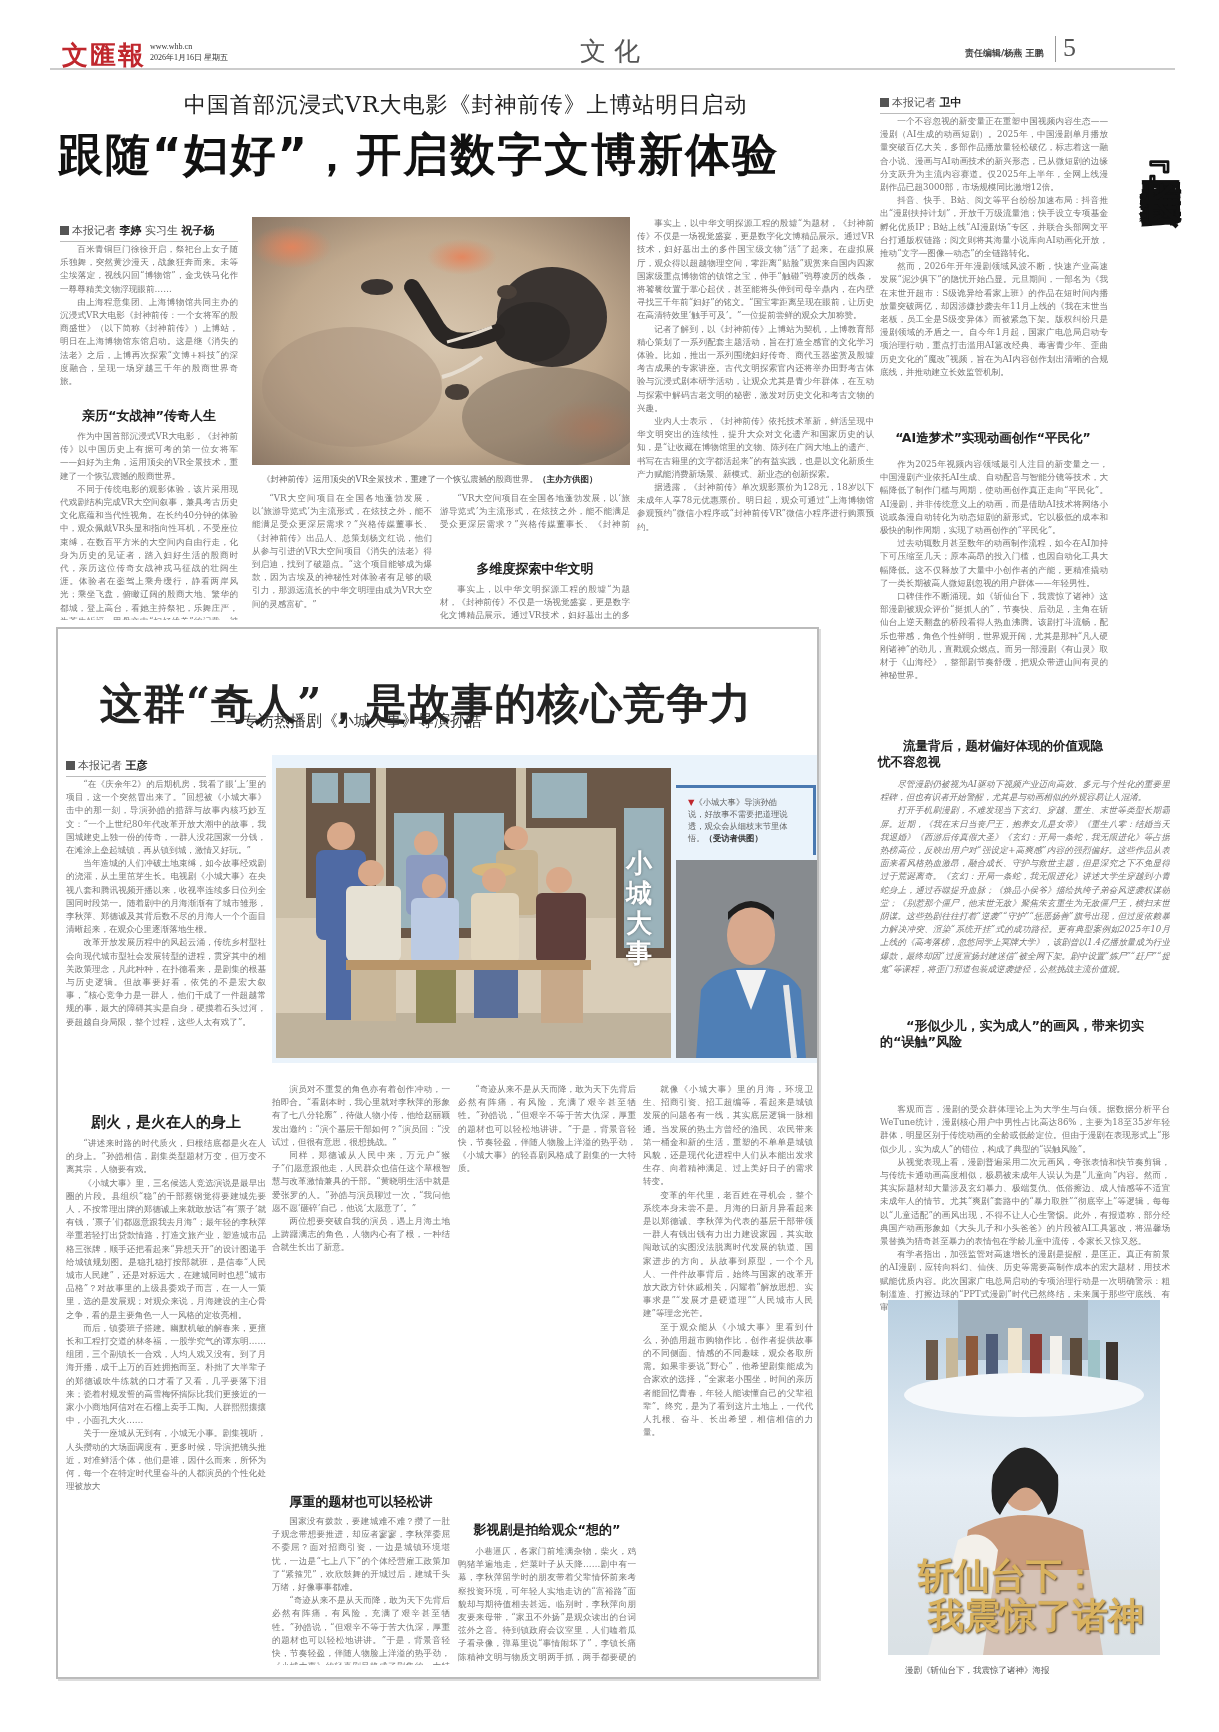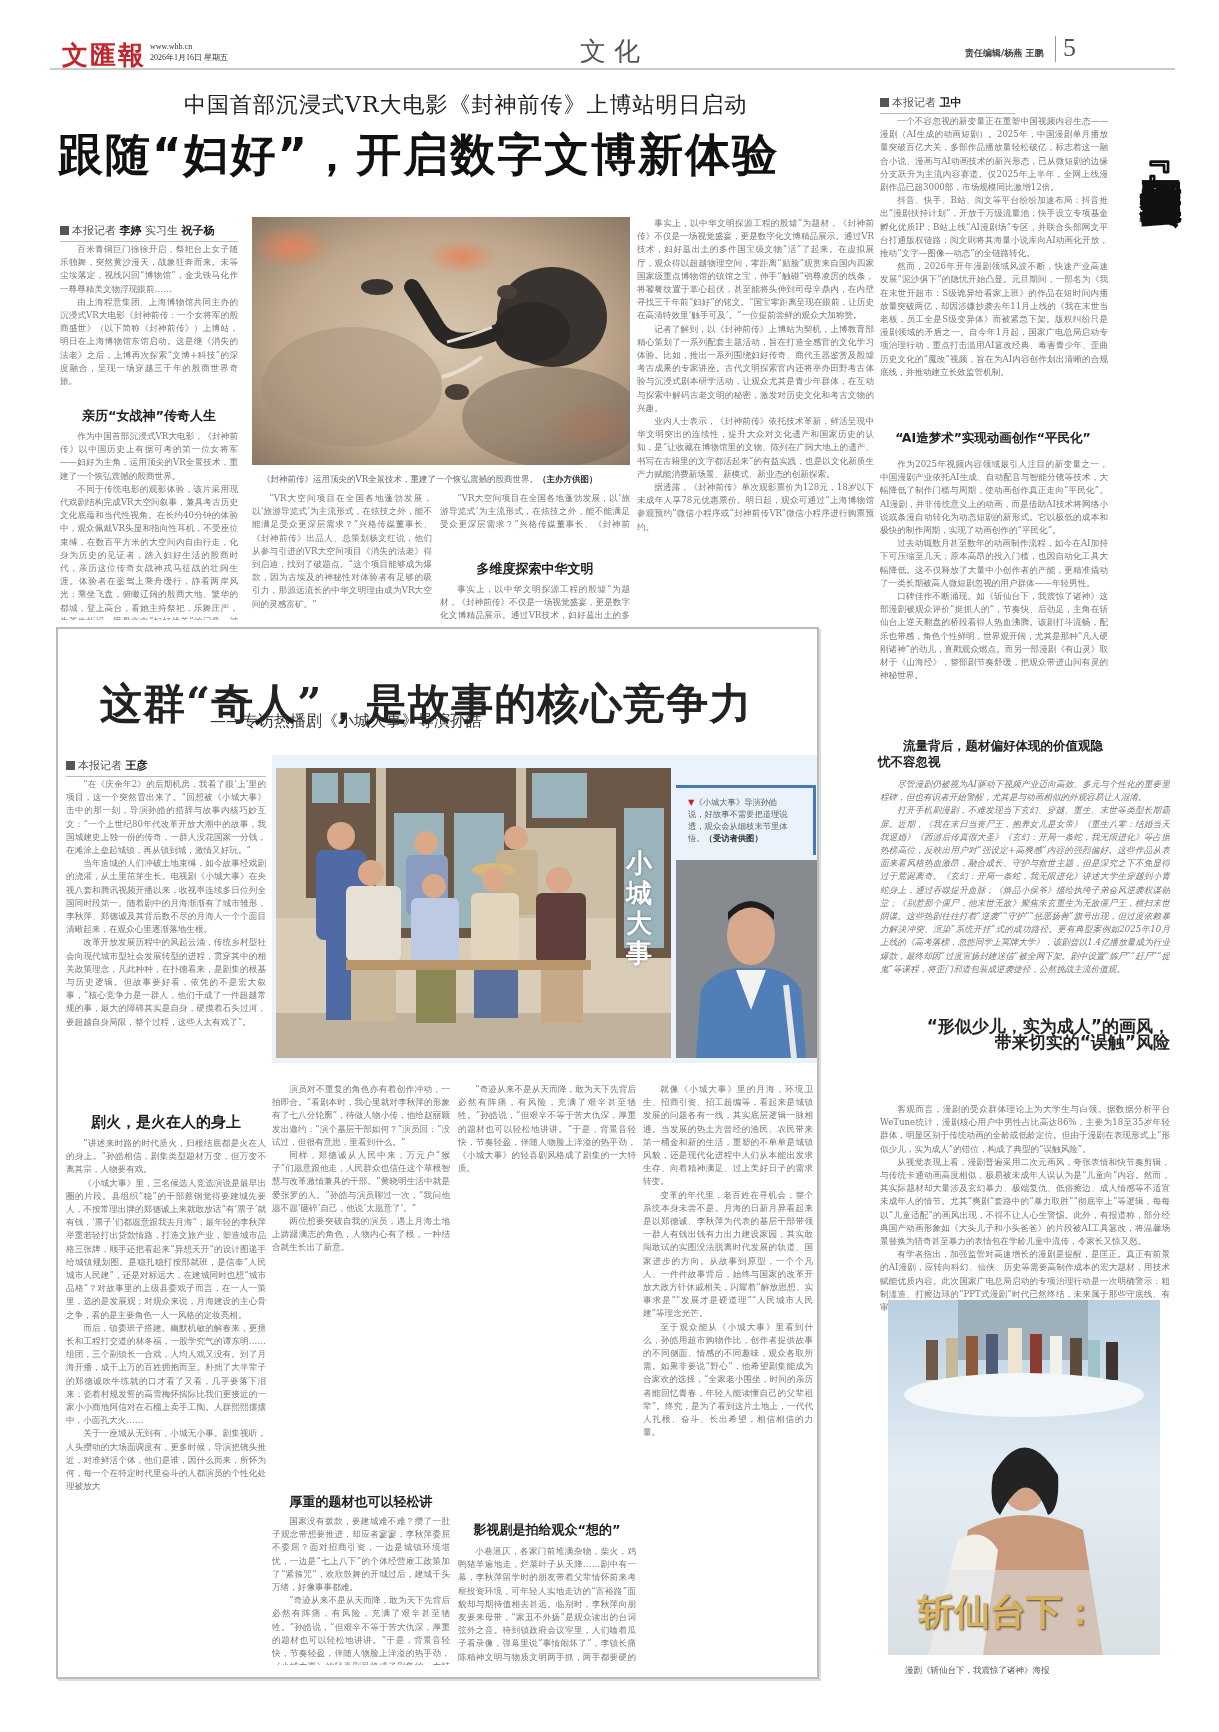--- a/index.html
+++ b/index.html
@@ -206,21 +206,21 @@
 
 <div class="abs subhead" style="left:66px;top:1113px;width:200px;font-size:15px;">剧火，是火在人的身上</div>
 <div class="abs body-text" style="left:66px;top:1137px;width:200px;height:530px;overflow:hidden;">
   <p>“讲述来时路的时代质火，归根结底都是火在人的身上。”孙皓相信，剧集类型题材万变，但万变不离其宗，人物要有戏。</p>
   <p>《小城大事》里，三名候选人竞选演说是最早出圈的片段。县组织“稳”的干部蔡钢觉得要建城先要人，不按常理出牌的郑德诚上来就敢放话“有‘票子’就有钱，‘票子’们都愿意跟我去月海”；最年轻的李秋萍举重若轻打出贷款情路，打造文旅产业，塑造城市品格三张牌，顺手还把看起来“异想天开”的设计图递手给城镇规划图。是稳扎稳打按部就班，是信奉“人民城市人民建”，还是对标远大，在建城同时也想“城市品格”？对故事里的上级县委戏子而言，在一人一策里，选的是发展观；对观众来说，月海建设的主心骨之争，看的是主要角色一人一风格的定妆亮相。</p>
   <p>而后，镇委班子搭建。幽默机敏的解春来，更擅长和工程打交道的林冬福，一股学究气的谭东明……组团，三个副镇长一合戏，人均人戏又没有。到了月海开播，成千上万的百姓拥抱而至。朴拙了大半辈子的郑德诚吹牛练就的口才看了又看，几乎要落下泪来；瓷着村规发誓的高雪梅怀揣际比我们更接近的一家小小商地阿信对在石榴上卖手工陶。人群熙熙攘攘中，小面孔大火……</p>
   <p>关于一座城从无到有，小城无小事。剧集视听，人头攒动的大场面调度有，更多时候，导演把镜头推近，对准鲜活个体，他们是谁，因什么而来，所怀为何，每一个在特定时代里奋斗的人都演员的个性化处理被放大</p>
 </div>
 
 <div class="abs body-text" style="left:272px;top:1083px;width:178px;height:395px;overflow:hidden;">
-  <p>演员对不重复的角色亦有着创作冲动，一拍即合。“看剧本时，我心里就对李秋萍的形象有了七八分轮廓”，待做人物小传，他给赵丽颖发出邀约：“演个基层干部如何？”演员回：“没试过，但很有意思，里看到什么。”</p>
+  <p>演员对不重复的角色亦有着创作冲动，一拍即合。“看剧本时，我心里就对李秋萍的形象有了七八分轮廓”，待做人物小传，他给赵丽颖发出邀约：“演个基层干部如何？”演员回：“没试过，但很有意思，很想挑战。”</p>
   <p>同样，郑德诚从人民中来，万元户“猴子”们愿意跟他走，人民群众也信任这个草根智慧与改革激情兼具的干部。“黄晓明生活中就是爱张罗的人。”孙皓与演员聊过一次，“我问他愿不愿‘砸碎’自己，他说‘太愿意了’。”</p>
   <p>两位想要突破自我的演员，遇上月海土地上踌躇满志的角色，人物内心有了根，一种结合就生长出了新意。</p>
 </div>
 <div class="abs subhead" style="left:272px;top:1493px;width:178px;font-size:13px;">厚重的题材也可以轻松讲</div>
 <div class="abs body-text" style="left:272px;top:1515px;width:178px;height:150px;overflow:hidden;">
   <p>国家没有拨款，要建城难不难？攒了一肚子观念带想要推进，却应者寥寥，李秋萍委屈不委屈？面对招商引资，一边是城镇环境堪忧，一边是“七上八下”的个体经营雇工政策加了“紧箍咒”，欢欣鼓舞的开城过后，建城千头万绪，好像事事都难。</p>
   <p>“奇迹从来不是从天而降，敢为天下先背后必然有阵痛，有风险，充满了艰辛甚至牺牲。”孙皓说，“但艰辛不等于苦大仇深，厚重的题材也可以轻松地讲讲。”于是，背景音轻快，节奏轻盈，伴随人物脸上洋溢的热乎劲，《小城大事》的轻喜剧风格成了剧集的一大特质。</p>
 </div>
 
 <div class="abs body-text" style="left:458px;top:1083px;width:178px;height:410px;overflow:hidden;">
@@ -256,21 +256,21 @@
   <p>过去动辄数月甚至数年的动画制作流程，如今在AI加持下可压缩至几天；原本高昂的投入门槛，也因自动化工具大幅降低。这不仅释放了大量中小创作者的产能，更精准撬动了一类长期被高人微短剧忽视的用户群体——年轻男性。</p>
   <p>口碑佳作不断涌现。如《斩仙台下，我震惊了诸神》这部漫剧被观众评价“挺抓人的”，节奏快、后劲足，主角在斩仙台上逆天翻盘的桥段看得人热血沸腾。该剧打斗流畅，配乐也带感，角色个性鲜明，世界观开阔，尤其是那种“凡人硬刚诸神”的劲儿，直戳观众燃点。而另一部漫剧《有山灵》取材于《山海经》，整部剧节奏舒缓，把观众带进山间有灵的神秘世界。</p>
 </div>
 
 <div class="abs subhead" style="left:878px;top:738px;width:230px;font-size:12.5px;text-align:left;text-indent:2em;line-height:16px;">流量背后，题材偏好体现的价值观隐忧不容忽视</div>
 <div class="abs body-text" style="left:880px;top:778px;width:290px;height:240px;overflow:hidden;font-style:italic;">
   <p>尽管漫剧仍被视为AI驱动下视频产业迈向高效、多元与个性化的重要里程碑，但也有识者开始警醒，尤其是与动画相似的外观容易让人混淆。</p>
   <p>打开手机刷漫剧，不难发现当下玄幻、穿越、重生、末世等类型长期霸屏。近期，《我在末日当丧尸王，抱养女儿是女帝》《重生八零：结婚当天我退婚》《西游后传真假大圣》《玄幻：开局一条蛇，我无限进化》等占据热榜高位，反映出用户对“强设定+高爽感”内容的强烈偏好。这些作品从表面来看风格热血激昂，融合成长、守护与救世主题，但是深究之下不免显得过于荒诞离奇。《玄幻：开局一条蛇，我无限进化》讲述大学生穿越到小青蛇身上，通过吞噬提升血脉；《焕品小侯爷》描绘执绔子弟奋风逆袭权谋朝堂；《别惹那个僵尸，他末世无敌》聚焦朱玄重生为无敌僵尸王，横扫末世阴谋。这些热剧往往打着“逆袭”“守护”“惩恶扬善”旗号出现，但过度依赖暴力解决冲突、渲染“系统开挂”式的成功路径。更有典型案例如2025年10月上线的《高考落榜，忽悠同学上冥牌大学》，该剧曾以1.4亿播放量成为行业爆款，最终却因“过度宣扬封建迷信”被全网下架。剧中设置“炼尸”“赶尸”“捉鬼”等课程，将歪门邪道包装成逆袭捷径，公然挑战主流价值观。</p>
 </div>
 
-<div class="abs subhead" style="left:880px;top:1018px;width:290px;font-size:17px;text-align:right;text-indent:2em;line-height:16px;">“形似少儿，实为成人”的画风，带来切实的“误触”风险</div>
+<div class="abs subhead" style="left:880px;top:1018px;width:290px;font-size:13px;text-align:left;text-indent:2em;line-height:16px;">“形似少儿，实为成人”的画风，带来切实的“误触”风险</div>
 <div class="abs body-text" style="left:880px;top:1057px;width:290px;height:233px;overflow:hidden;margin-top:46px;">
   <p>客观而言，漫剧的受众群体理论上为大学生与白领。据数据分析平台WeTune统计，漫剧核心用户中男性占比高达86%，主要为18至35岁年轻群体，明显区别于传统动画的全龄或低龄定位。但由于漫剧在表现形式上“形似少儿，实为成人”的错位，构成了典型的“误触风险”。</p>
   <p>从视觉表现上看，漫剧普遍采用二次元画风，夸张表情和快节奏剪辑，与传统卡通动画高度相似，极易被未成年人误认为是“儿童向”内容。然而，其实际题材却大量涉及玄幻暴力、极端复仇、低俗擦边、成人情感等不适宜未成年人的情节。尤其“爽剧”套路中的“暴力取胜”“彻底宰上”等逻辑，每每以“儿童适配”的画风出现，不得不让人心生警惕。此外，有报道称，部分经典国产动画形象如《大头儿子和小头爸爸》的片段被AI工具篡改，将温馨场景替换为猎奇甚至暴力的表情包在学龄儿童中流传，令家长又惊又怒。</p>
   <p>有学者指出，加强监管对高速增长的漫剧是提醒，是匡正。真正有前景的AI漫剧，应转向科幻、仙侠、历史等需要高制作成本的宏大题材，用技术赋能优质内容。此次国家广电总局启动的专项治理行动是一次明确警示：粗制滥造、打擦边球的“PPT式漫剧”时代已然终结，未来属于那些守底线、有审美、懂叙事的正规创作者。</p>
 </div>
 
 <div class="abs poster">
   <svg width="272" height="355" viewBox="0 0 272 355">
     <defs>
       <linearGradient id="sky" x1="0" y1="0" x2="0" y2="1">
@@ -293,17 +293,18 @@
       <rect x="200" y="40" width="12" height="40" fill="#9fc3c8"></rect>
         <rect x="218" y="42" width="12" height="38" fill="#3e3530"></rect>
     </g>
     <ellipse cx="136" cy="95" rx="120" ry="22" fill="#f5f8fb"></ellipse>
     <ellipse cx="136" cy="185" rx="22" ry="26" fill="#d3a487"></ellipse>
     <path d="M105 175 Q136 120 170 175 Q172 210 160 215 Q140 160 112 215 Q100 205 105 175 Z" fill="#232323"></path>
     <path d="M60 355 L80 230 Q136 200 195 230 L215 355 Z" fill="#c99a7c"></path>
     <path d="M40 355 L70 240 Q95 225 110 250 L95 355 Z" fill="#f3f0ea"></path>
     <rect x="0" y="270" width="272" height="85" fill="#dfe3e6" opacity="0.55"></rect>
   </svg>
-  <div class="abs" style="left:30px;top:255px;font-size:36px;font-weight:bold;color:#d9b25e;text-shadow:1px 1px 2px #5b4520;line-height:40px;margin-top:36px;">
+  <div class="abs" style="left:30px;top:255px;font-size:36px;font-weight:bold;color:#d9b25e;text-shadow:1px 1px 2px #5b4520;line-height:40px;">
     <div>斩仙台下：</div>
+    <div style="padding-left:10px;">我震惊了诸神</div>
   </div>
 </div>
 <div class="abs poster-caption">漫剧《斩仙台下，我震惊了诸神》海报</div>
 
 </body></html>

